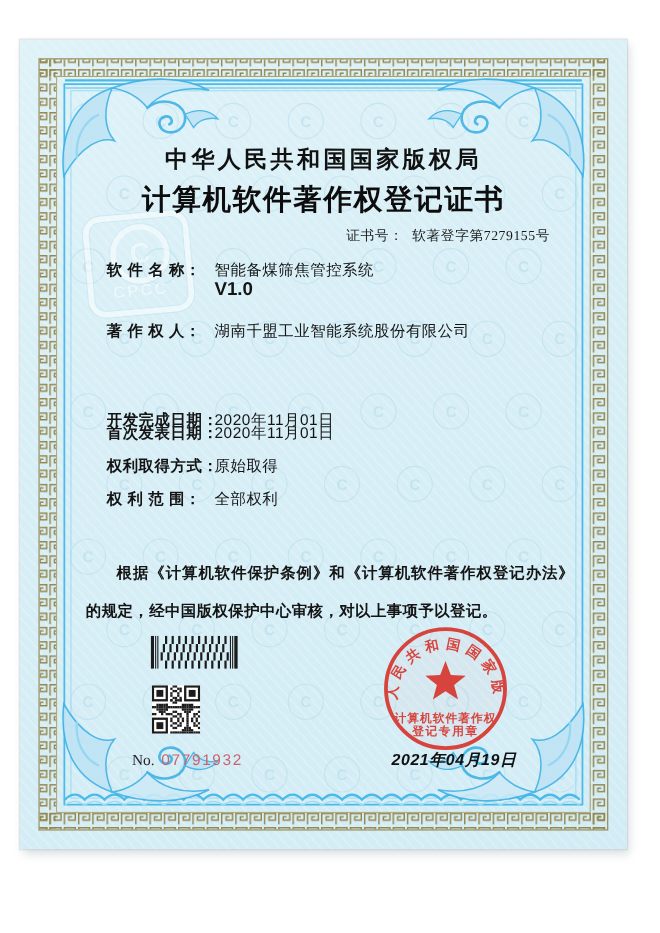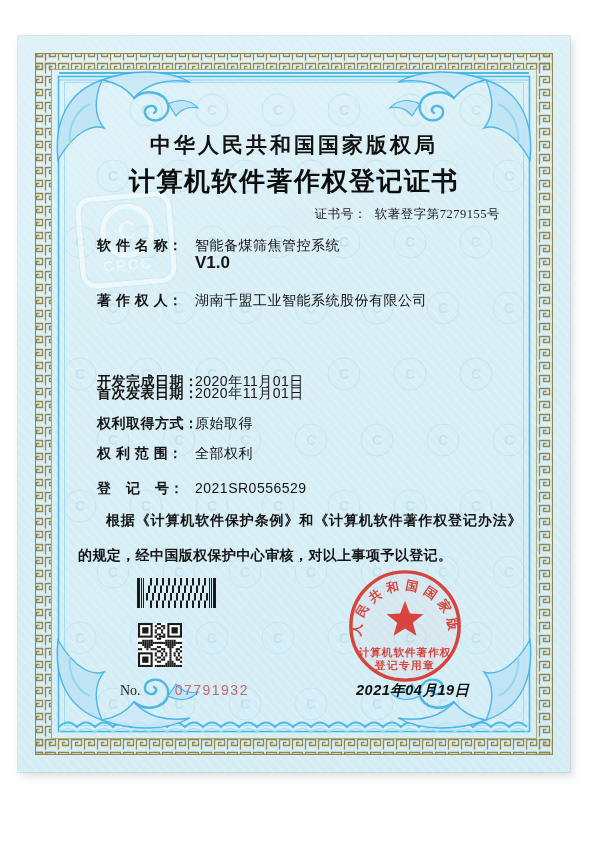--- a/index.html
+++ b/index.html
@@ -21,21 +21,21 @@
   .row{left:0;width:100%;height:18px;}
   .flabel{position:absolute;left:79px;font-size:14px;font-weight:700;color:#141414;
       white-space:pre;letter-spacing:.5px;}
   .fvalue{position:absolute;left:177px;font-size:14px;font-weight:400;color:#141414;
       letter-spacing:.5px;white-space:pre;}
   .fvalue2{position:absolute;left:177px;top:16px;font-size:17px;font-weight:700;color:#141414;}
   .statement{left:60px;top:467px;width:444px;font-size:14px;font-weight:700;color:#141414;
       line-height:35px;text-indent:2em;letter-spacing:.4px;text-align:justify;}
   .serial{left:102px;top:646px;font-size:14px;}
   .serial .no{font-family:"Liberation Serif",serif;color:#222;font-weight:400;}
-  .serial .num{color:#c9646c;letter-spacing:1.5px;font-weight:400;margin-left:6px;padding-left:28px;}
+  .serial .num{color:#c9646c;letter-spacing:1.5px;font-weight:400;margin-left:6px;}
   .issue-date{left:338px;top:645px;font-size:14.5px;font-weight:700;color:#101010;letter-spacing:.5px;font-style:italic;}
   .cpcc{left:60px;top:158px;width:96px;height:92px;transform:rotate(-5deg);opacity:.55;
       pointer-events:none;}
   .cpcc .box{position:absolute;inset:0;border:5px solid rgba(255,255,255,.95);border-radius:16px;
       box-shadow:0 0 0 1px rgba(140,200,220,.35), inset 0 0 0 1px rgba(140,200,220,.35);}
   .cpcc .cc{position:absolute;left:23px;top:10px;width:44px;height:44px;border-radius:50%;
       border:5px solid rgba(255,255,255,.95);box-shadow:0 0 0 1px rgba(140,200,220,.35);
       color:rgba(255,255,255,.95);font-size:26px;font-weight:800;text-align:center;line-height:42px;
       text-shadow:0 0 1px rgba(140,200,220,.5);}
   .cpcc .ct{position:absolute;left:0;right:0;top:62px;text-align:center;color:rgba(255,255,255,.95);
@@ -273,24 +273,20 @@
     <span class="flabel">首次发表日期：</span>
     <span class="fvalue">2020年11月01日</span>
   </div>
   <div class="abs row" style="top:379px">
     <span class="flabel">权利取得方式：</span>
     <span class="fvalue">原始取得</span>
   </div>
   <div class="abs row" style="top:409px">
     <span class="flabel">权 利 范 围：</span>
     <span class="fvalue">全部权利</span>
-  </div>
-  <div class="abs row" style="top:444px">
-    <span class="flabel">登　记　号：</span>
-    <span class="fvalue">2021SR0556529</span>
   </div>
 
   <div class="abs statement">根据《计算机软件保护条例》和《计算机软件著作权登记办法》的规定，经中国版权保护中心审核，对以上事项予以登记。</div>
 
   <svg class="abs bc" id="bc" width="80" height="30">
       <rect x="0" y="0" width="3" height="30" fill="#1c1c1c"></rect>
       <rect x="4" y="0" width="1" height="30" fill="#1c1c1c"></rect>
       <rect x="6" y="0" width="1" height="30" fill="#1c1c1c"></rect>
       <rect x="72" y="0" width="1" height="30" fill="#1c1c1c"></rect>
       <rect x="74" y="0" width="1" height="30" fill="#1c1c1c"></rect>

